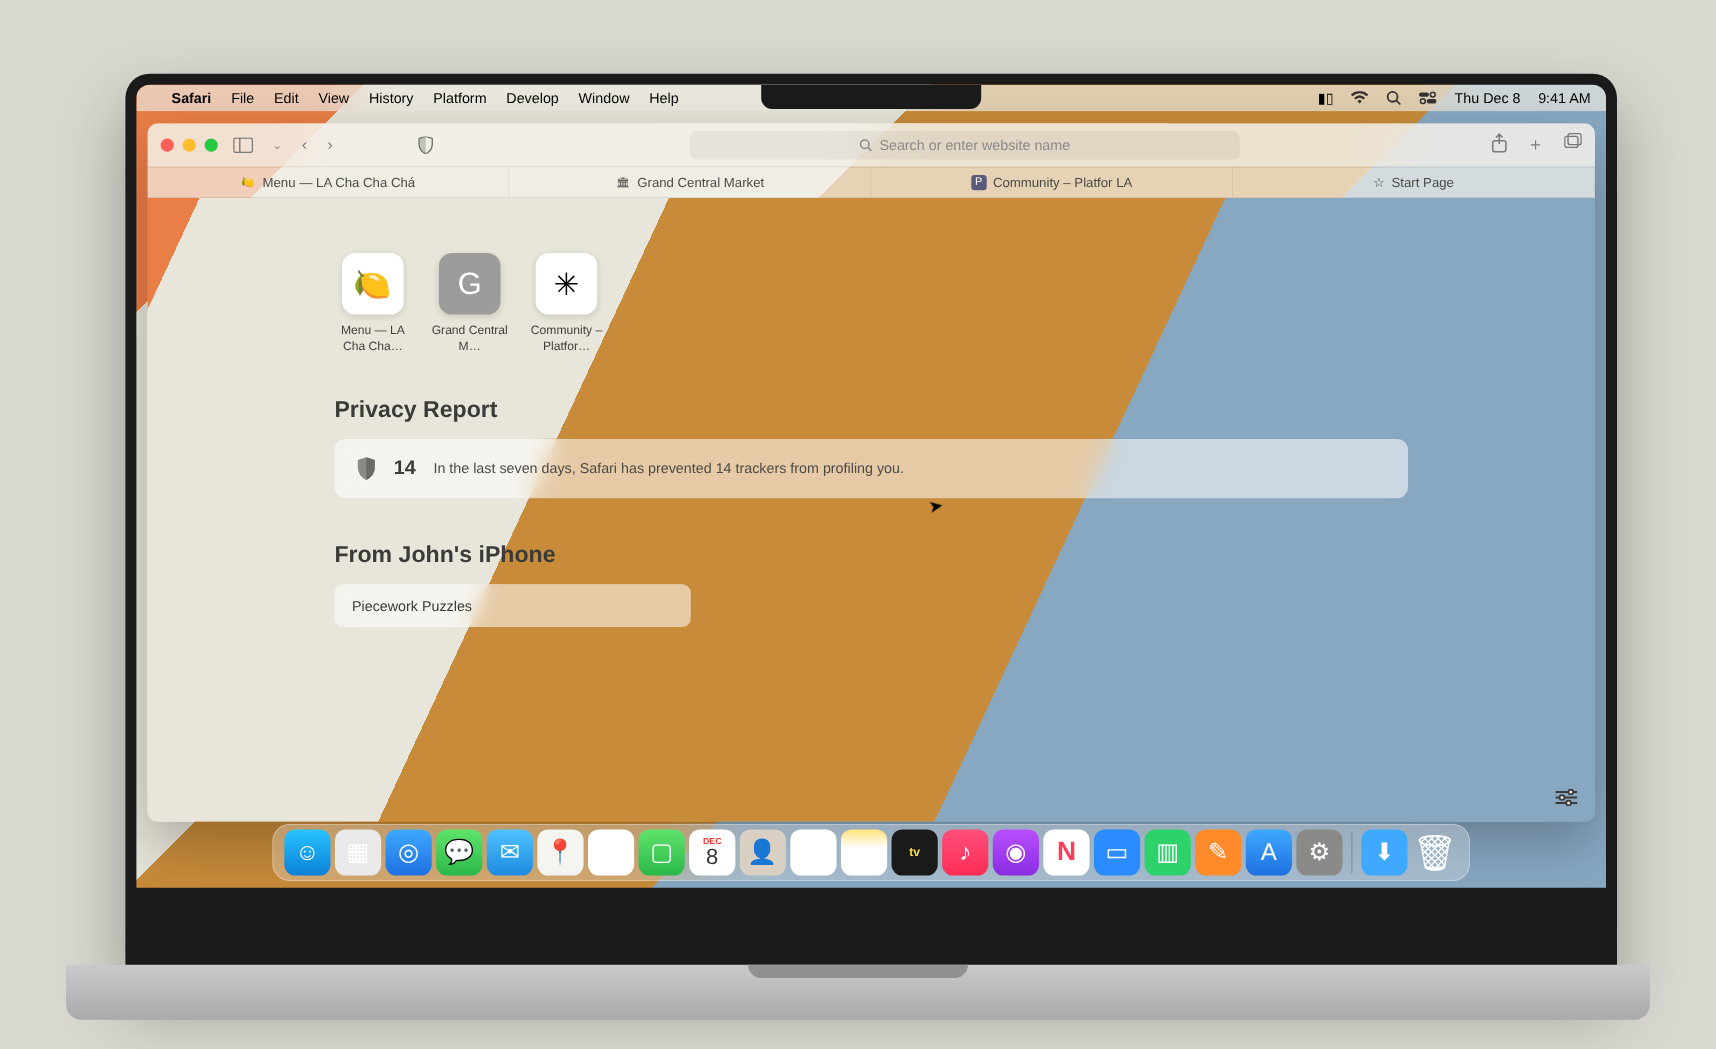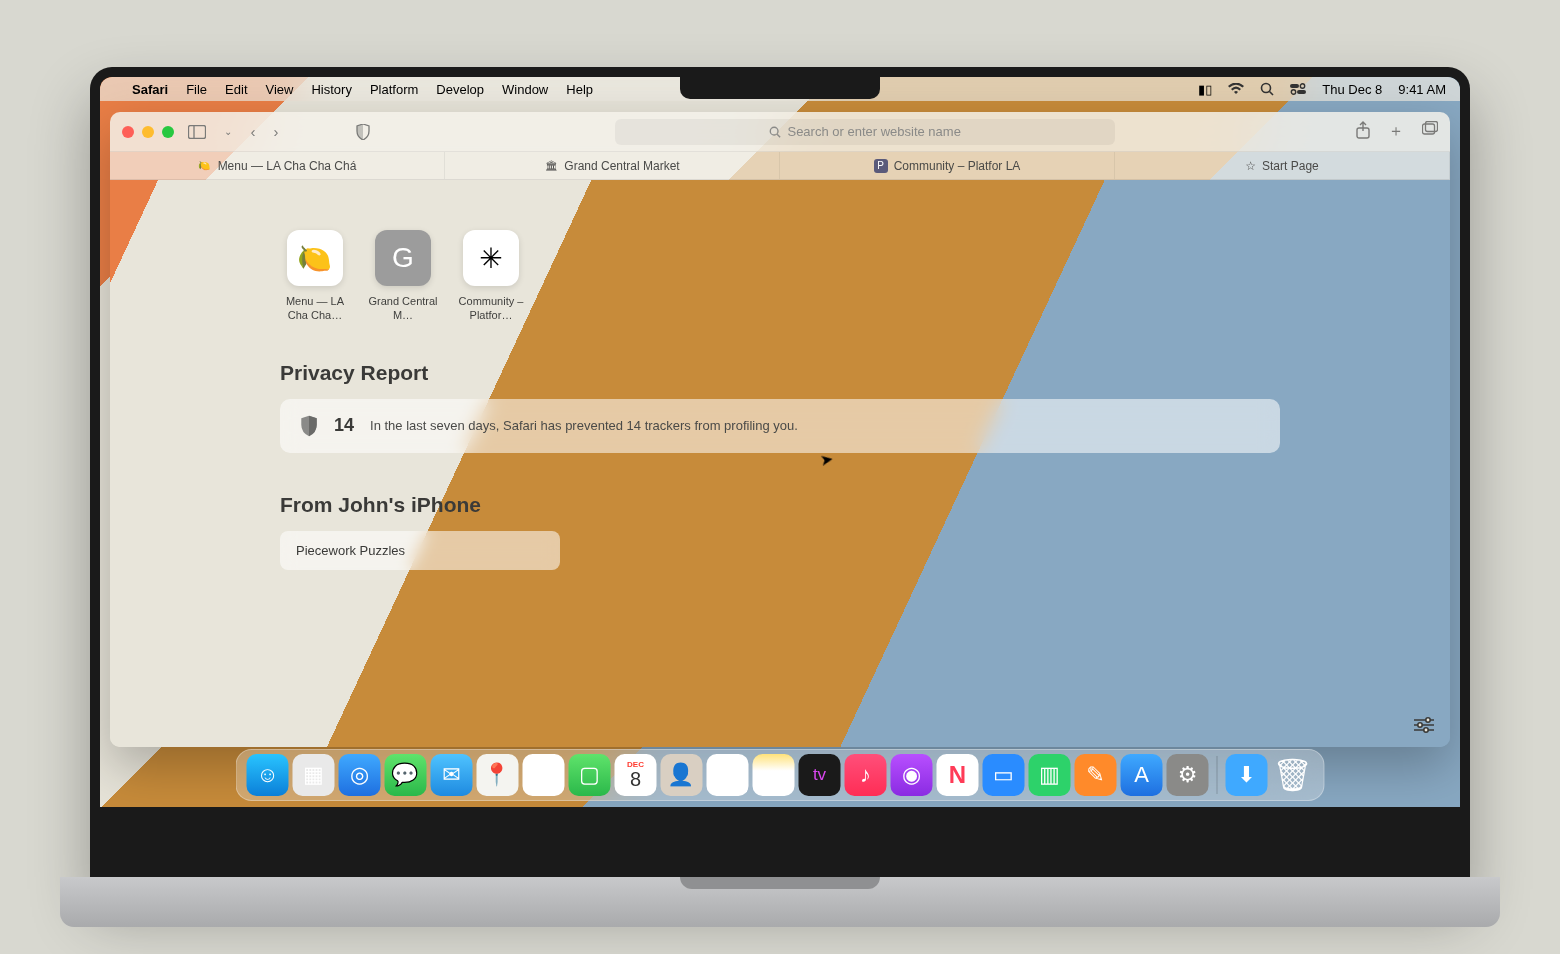--- a/index.html
+++ b/index.html
@@ -1,18 +1,18 @@
 <!DOCTYPE html>
 <html><head>
 <meta charset="utf-8">
 <style>
   * { margin: 0; padding: 0; box-sizing: border-box; font-family: -apple-system, "SF Pro Display", "Helvetica Neue", Arial, sans-serif; }
   body { background: #d8d8d0; display: flex; align-items: center; justify-content: center; height: 954px; width: 1560px; }
   .laptop { width: 1380px; height: 820px; position: relative; }
-  .bezel { position: absolute; inset: 0; background: #1a1a1a; border-radius: 22px 22px 0 0; padding: 10px 10px 0 10px; box-shadow: 0 30px 60px rgba(0,0,0,.3); }
+  .bezel { position: absolute; inset: 0; background: #1a1a1a; border-radius: 22px 22px 0 0; padding: 10px 10px 0 10px; box-shadow: 0 30px 60px rgba(0,0,0,.3); margin-left: 24px; }
   .screen { width: 100%; height: 730px; background: linear-gradient(135deg,#e97e46 0%,#e97e46 10%,#e6e3d8 10%,#e6e3d8 35%,#c78b3a 35%,#c78b3a 58%,#88a8c2 58%,#88a8c2 100%); border-radius: 12px 12px 0 0; overflow: hidden; position: relative; }
   .notch { position: absolute; top: 0; left: 50%; transform: translateX(-50%); width: 200px; height: 22px; background: #1a1a1a; border-radius: 0 0 10px 10px; z-index: 100; }
   .base { position: absolute; bottom: -40px; left: -30px; right: -30px; height: 50px; background: linear-gradient(#c8c9cb,#a9aaac); border-radius: 0 0 14px 14px; }
   .base::before { content: ""; position: absolute; left: 50%; transform: translateX(-50%); top: 0; width: 200px; height: 12px; background: #8f9092; border-radius: 0 0 20px 20px; }
 
   
   .menubar { height: 24px; background: rgba(236,234,225,.7); backdrop-filter: blur(20px); display: flex; align-items: center; padding: 0 14px; font-size: 13px; color: #000; gap: 18px; }
   .menubar .right { margin-left: auto; display: flex; align-items: center; gap: 16px; }
   .menubar .app { font-weight: 600; }
   .apple { font-size: 15px; }
@@ -38,21 +38,21 @@
   .favs { display: flex; gap: 18px; margin-bottom: 38px; }
   .fav-item { width: 70px; text-align: center; }
   .fav-tile { width: 56px; height: 56px; border-radius: 12px; background: #fff; margin: 0 auto 8px; display: flex; align-items: center; justify-content: center; font-size: 28px; box-shadow: 0 2px 6px rgba(0,0,0,.12); }
   .fav-item .lbl { font-size: 11px; line-height: 1.3; color: #3f3f3d; }
 
   .privacy-card { background: rgba(255,255,255,.55); border-radius: 10px; padding: 16px 20px; display: flex; align-items: center; gap: 16px; margin-bottom: 40px; backdrop-filter: blur(10px); }
   .privacy-card .num { font-size: 18px; font-weight: 600; color: #3a3a38; }
   .privacy-card .txt { font-size: 13px; color: #4a4a48; }
 
   .handoff { display: flex; gap: 14px; }
-  .ho-item { background: rgba(255,255,255,.55); backdrop-filter: blur(8px); border-radius: 8px; padding: 12px 16px; font-size: 13px; color: #3a3a38; width: 280px; }
+  .ho-item { background: rgba(255,255,255,.55); backdrop-filter: blur(8px); border-radius: 8px; padding: 12px 16px; font-size: 13px; color: #3a3a38; width: 324px; }
 
   .settings-btn { position: absolute; bottom: 14px; right: 16px; color: #3a3a38; font-size: 18px; }
 
   
   .dock { position: absolute; bottom: 6px; left: 50%; transform: translateX(-50%); height: 52px; background: rgba(255,255,255,.28); backdrop-filter: blur(30px); border-radius: 16px; display: flex; align-items: center; padding: 0 10px; gap: 4px; border: 1px solid rgba(255,255,255,.3); }
   .dock-item { width: 42px; height: 42px; border-radius: 10px; display: flex; align-items: center; justify-content: center; font-size: 22px; color: #fff; }
   .dock-sep { width: 1px; height: 38px; background: rgba(0,0,0,.2); margin: 0 4px; }
 
   .cursor { position: absolute; top: 270px; left: 710px; font-size: 16px; color: #000; z-index: 50; transform: rotate(-10deg); }
   svg { display: block; }
@@ -230,21 +230,21 @@
           <div class="dock-item" style="background: rgb(255, 255, 255);">
             <div style="text-align:center;line-height:1">
               <div style="font-size:8px;color:#ff3b30;font-weight:700">DEC</div>
               <div style="font-size:20px;color:#333;font-weight:500">8</div>
             </div>
           </div>
           <div class="dock-item" style="background: rgb(217, 207, 194);">👤</div>
           <div class="dock-item" style="background: rgb(255, 255, 255);">☰</div>
           <div class="dock-item" style="background: linear-gradient(rgb(255, 226, 122), rgb(255, 255, 255) 40%);"></div>
           <div class="dock-item" style="background: rgb(26, 26, 26);">
-            <span style="font-size:17px;font-weight:400;color:#d946ef"> tv</span>
+            <span style="font-size:11px;font-weight:700;color:#fde047"> tv</span>
           </div>
           <div class="dock-item" style="background: linear-gradient(rgb(255, 79, 122), rgb(255, 45, 85));">♪</div>
           <div class="dock-item" style="background: linear-gradient(rgb(184, 79, 255), rgb(138, 43, 226));">◉</div>
           <div class="dock-item" style="background: rgb(255, 255, 255);">
             <span style="font-size:24px;font-weight:800;color:#ff3b57">N</span>
           </div>
           <div class="dock-item" style="background: rgb(42, 140, 255);">▭</div>
           <div class="dock-item" style="background: rgb(45, 210, 106);">▥</div>
           <div class="dock-item" style="background: rgb(255, 138, 42);">✎</div>
           <div class="dock-item" style="background: linear-gradient(rgb(63, 169, 255), rgb(30, 111, 224));">A</div>

